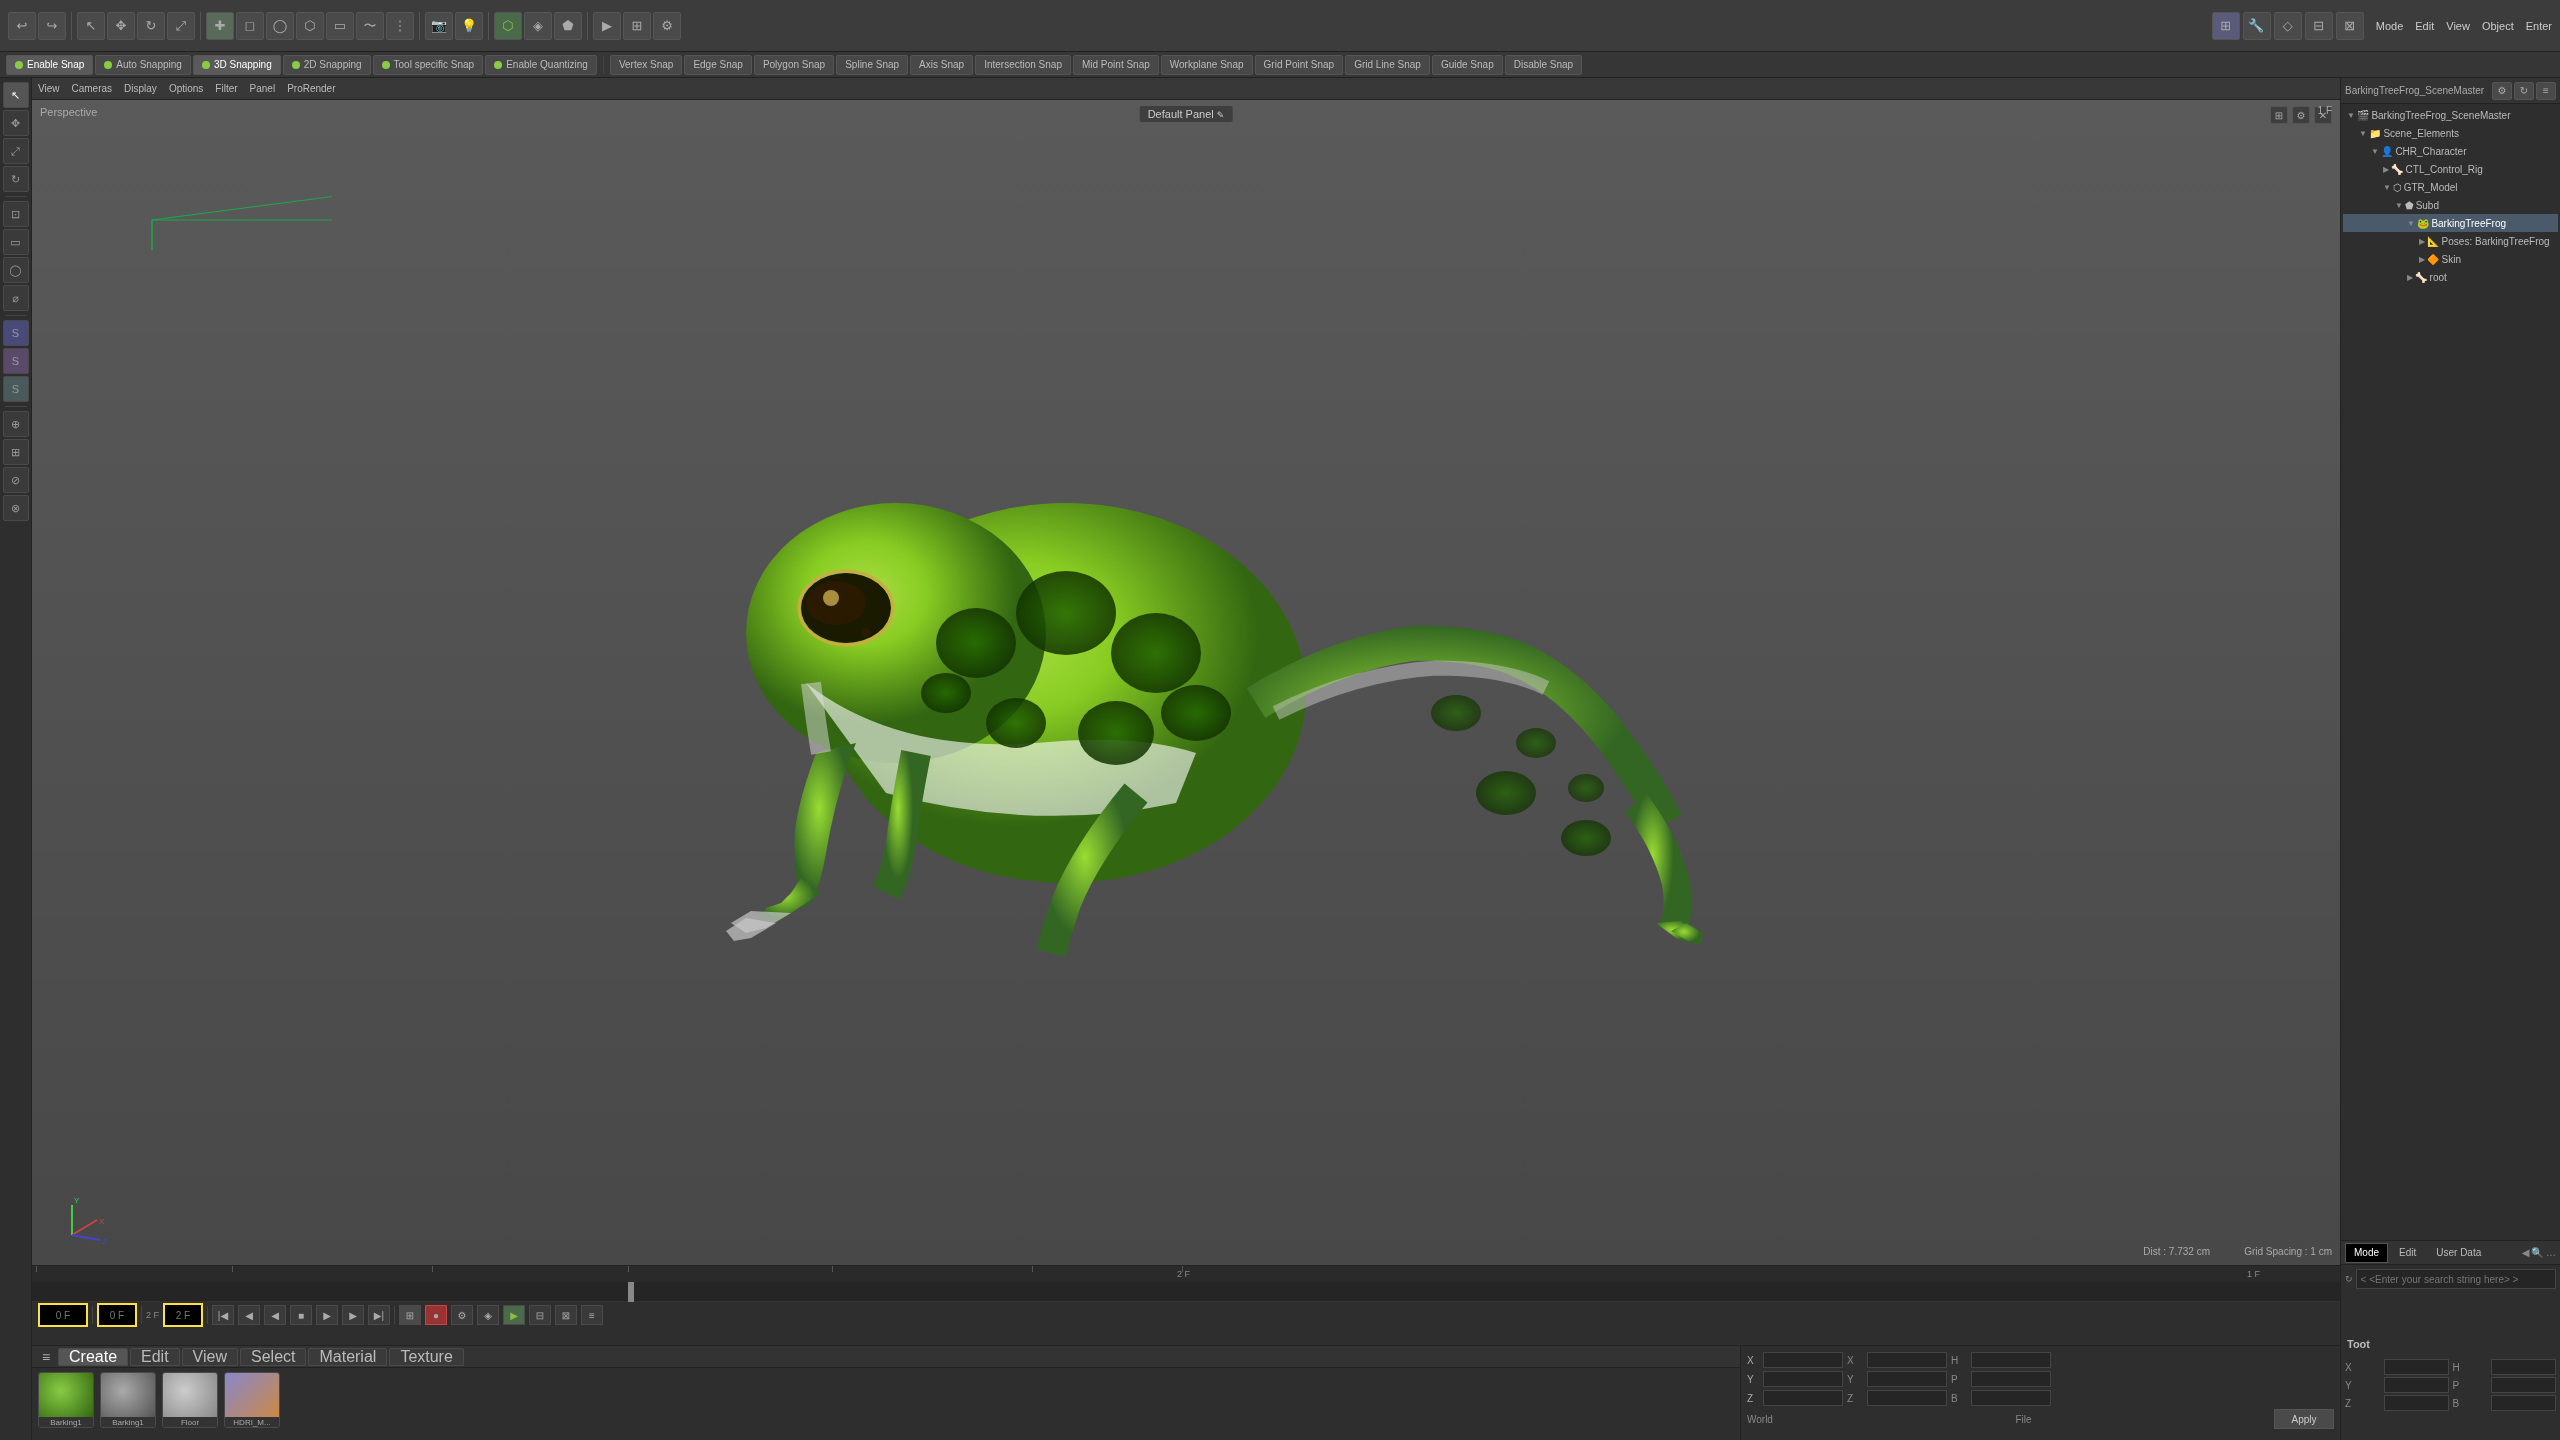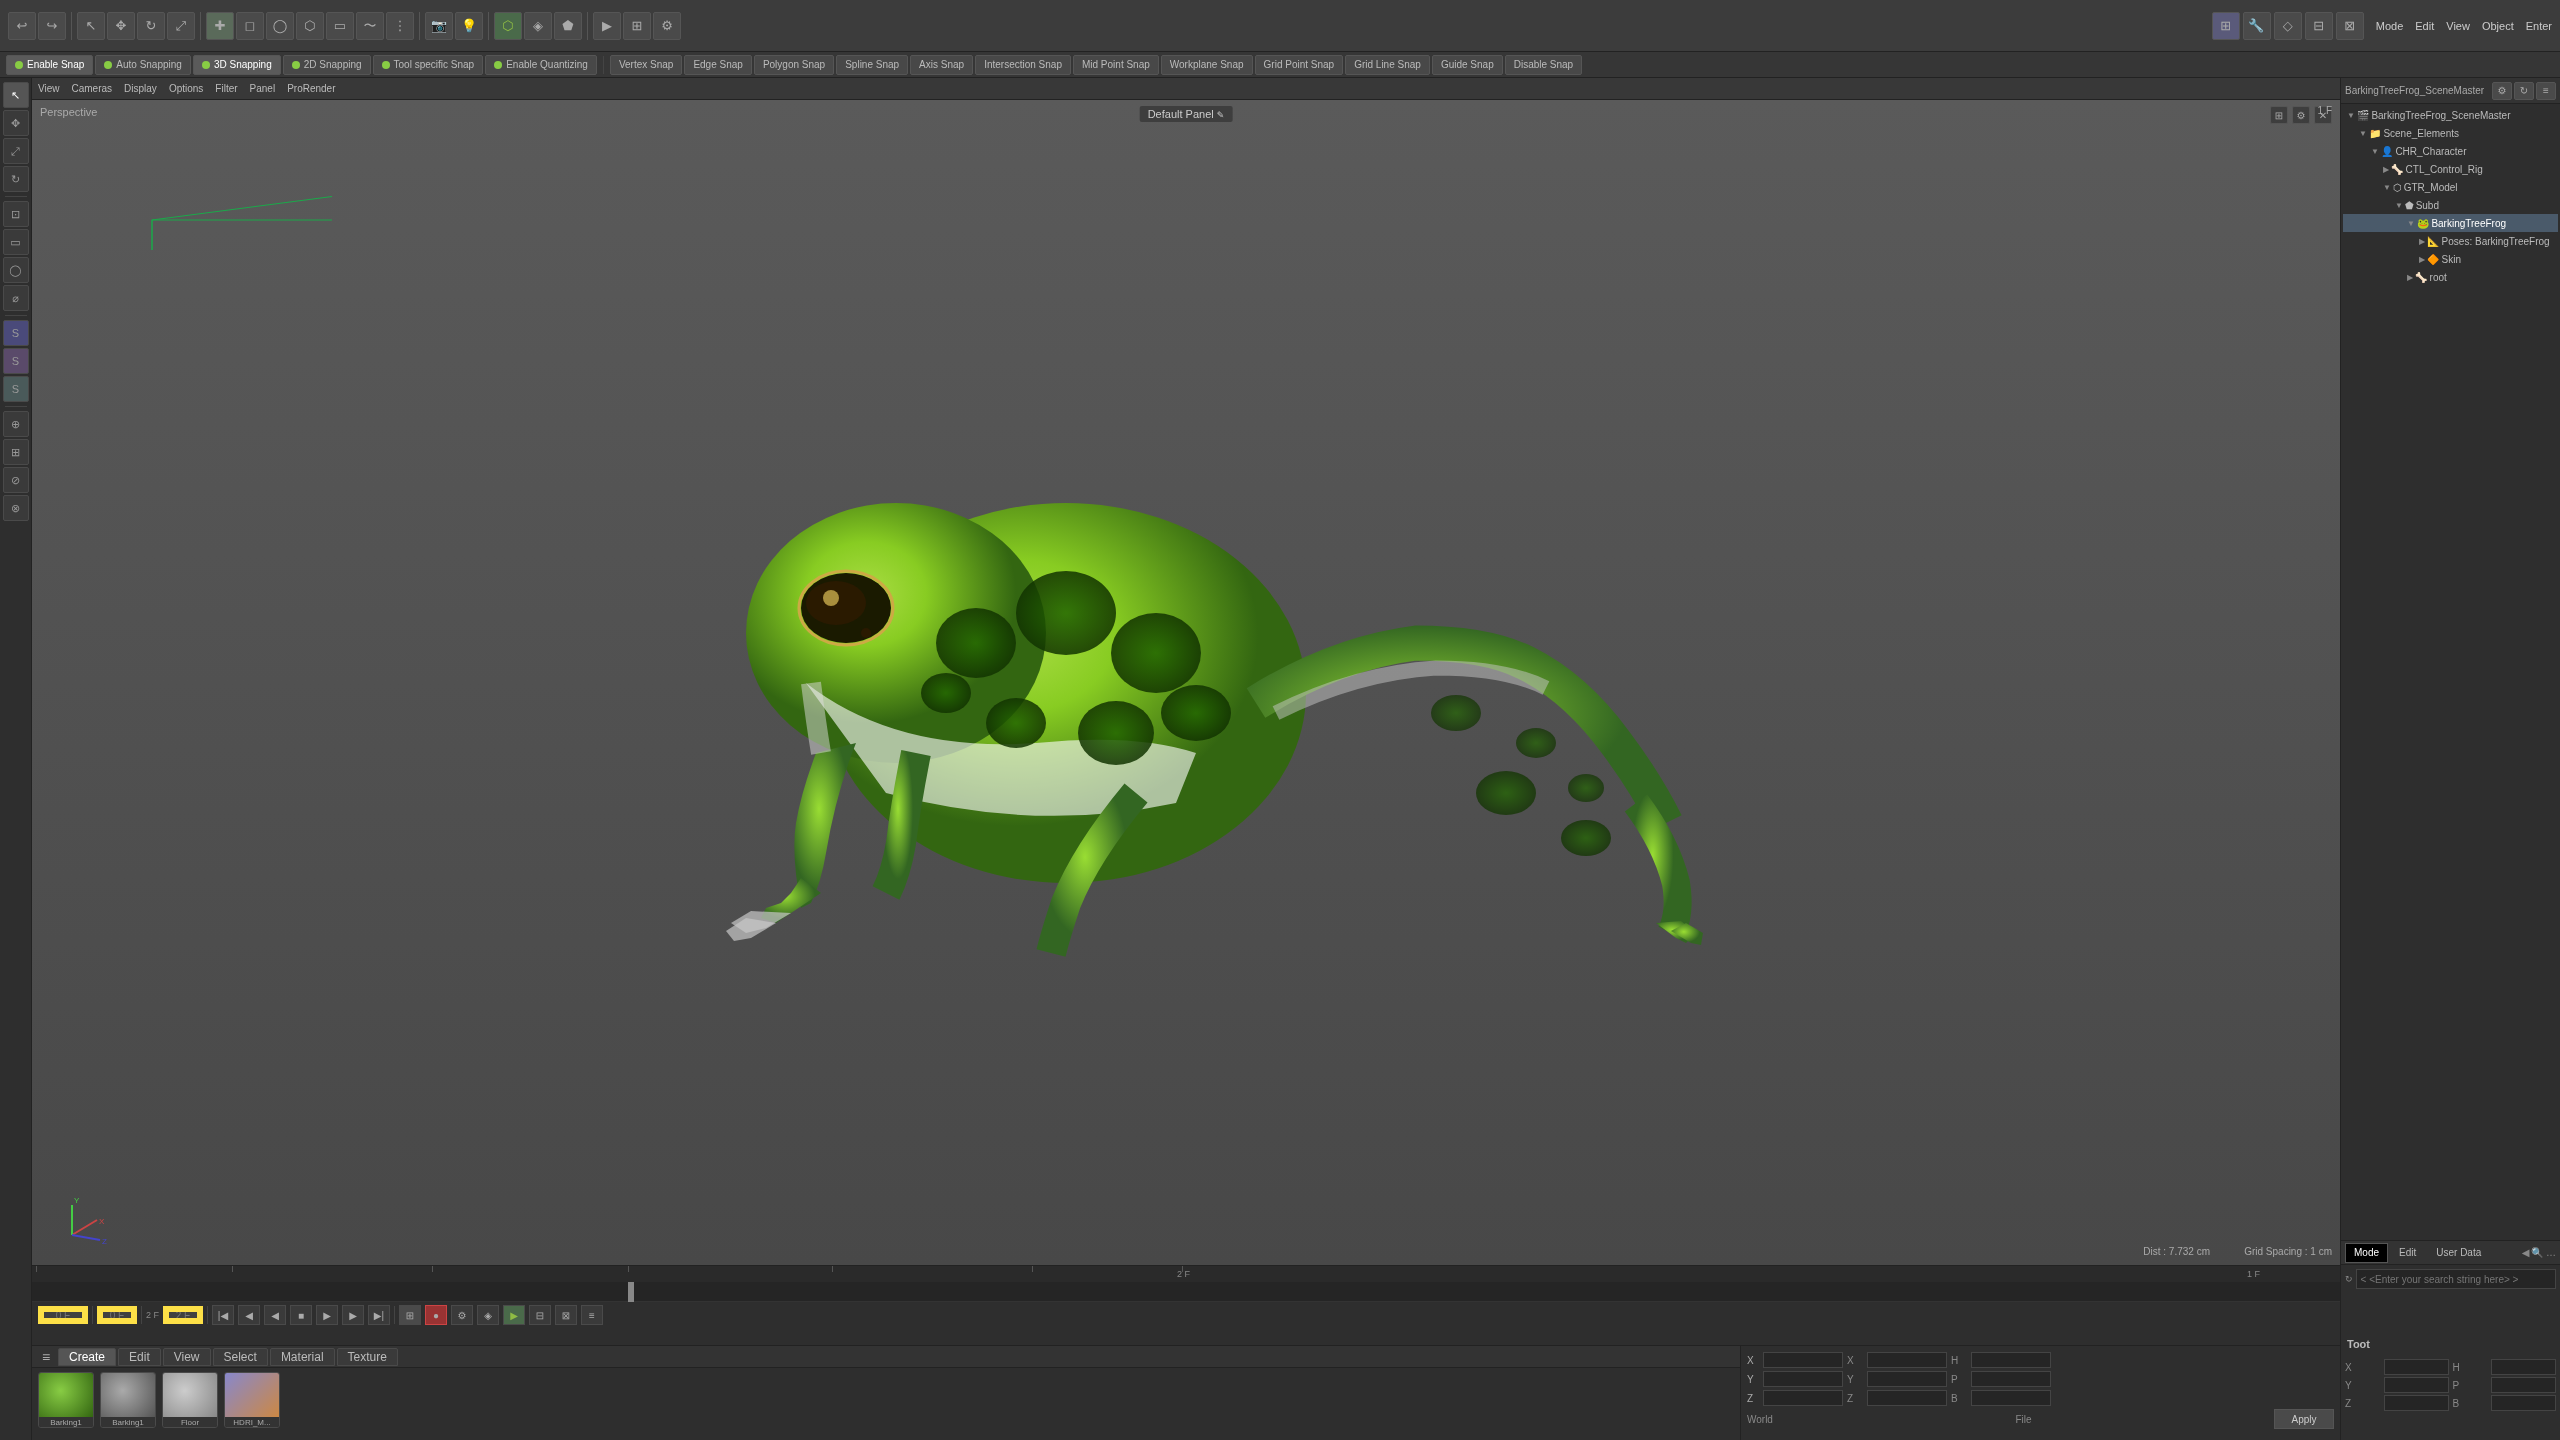--- a/index.html
+++ b/index.html
@@ -268,23 +268,23 @@
       border: 1px solid #4a4a4a;
       display: flex;
       align-items: center;
       justify-content: center;
       font-size: 10px;
       color: #aaa;
       cursor: pointer;
     }
     .tc-input {
       width: 40px;
-      height: 18px;
-      background: #404040;
-      border: 6px solid #fde047;
+      height: 24px;
+      background: #000000;
+      border: 2px solid #fde047;
       color: #aaa;
       font-size: 10px;
       text-align: center;
     }
     .tc-red { background: #993333; border: 1px solid #cc4444; }
 
     
     #bottom-panel {
       height: 95px;
       background: #2e2e2e;
@@ -306,21 +306,21 @@
       padding: 0 4px;
       gap: 2px;
       border-bottom: 1px solid #222;
     }
     .mat-tab {
       height: 18px;
       padding: 0 10px;
       background: #3a3a3a;
       border: 1px solid #4a4a4a;
       border-radius: 2px 2px 0 0;
-      font-size: 12px;
+      font-size: 16px;
       color: #bbb;
       cursor: pointer;
       display: flex;
       align-items: center;
     }
     .mat-tab.active { background: #555; color: #fff; }
     #material-icons-row {
       display: flex;
       align-items: center;
       padding: 4px 6px;

